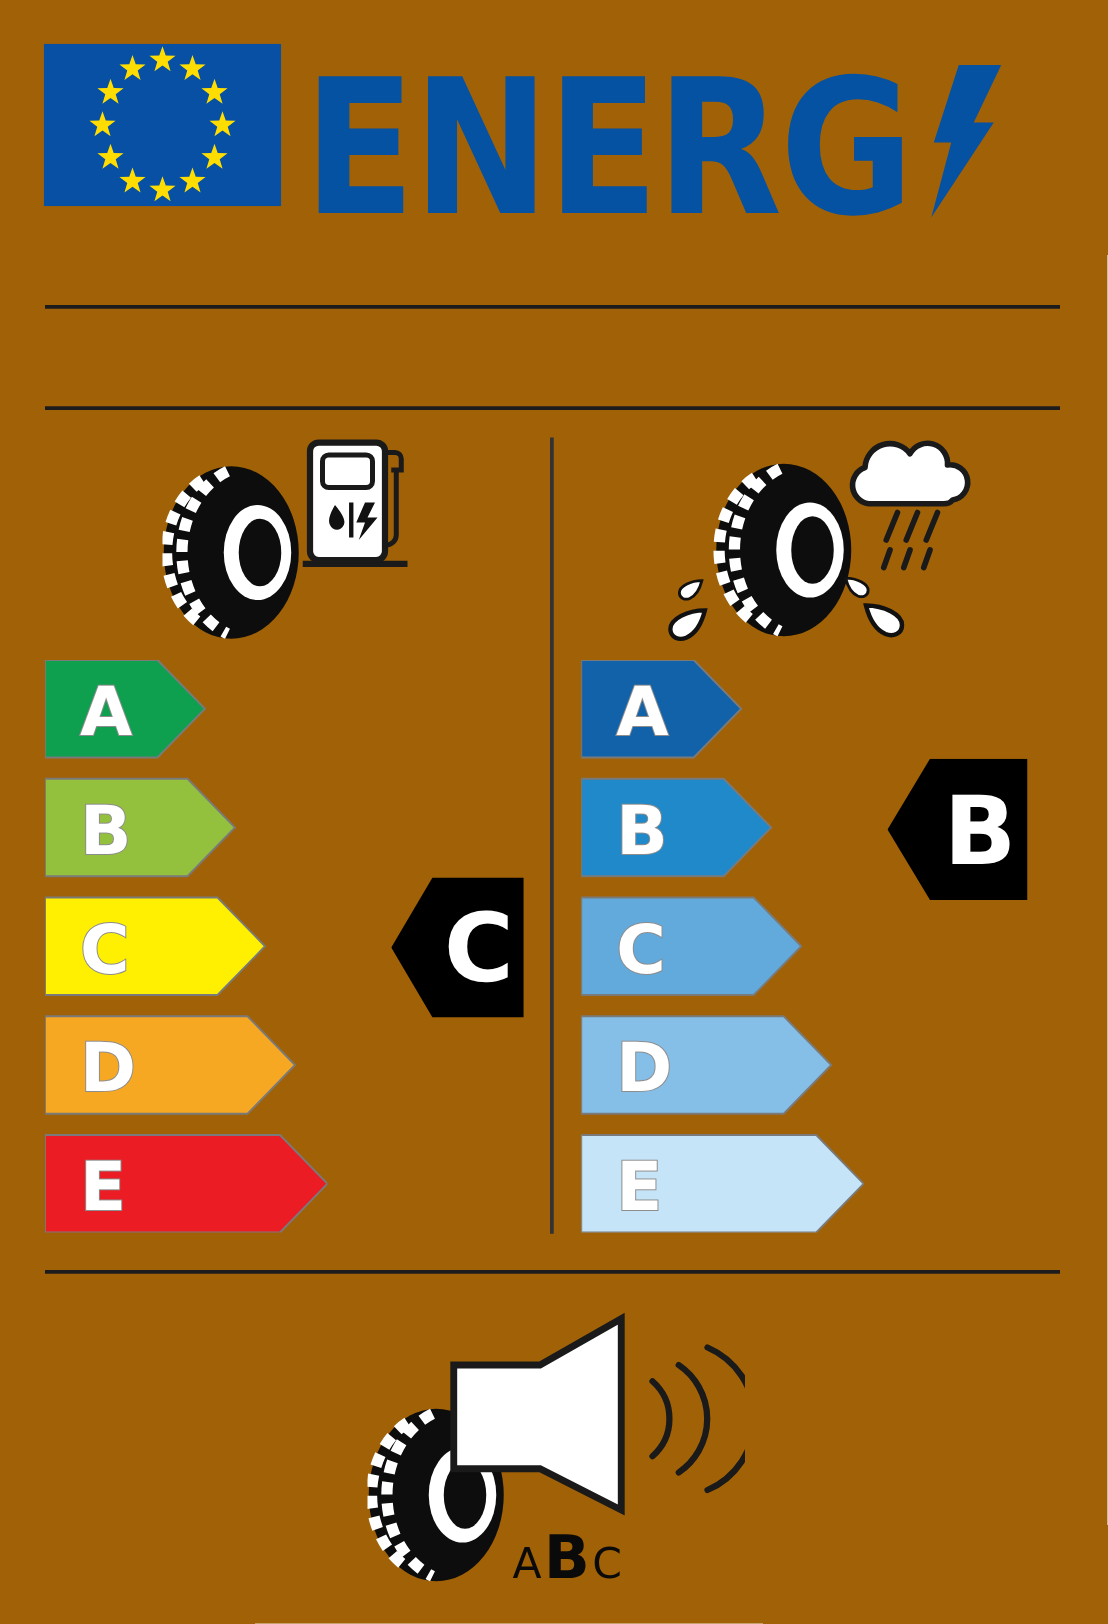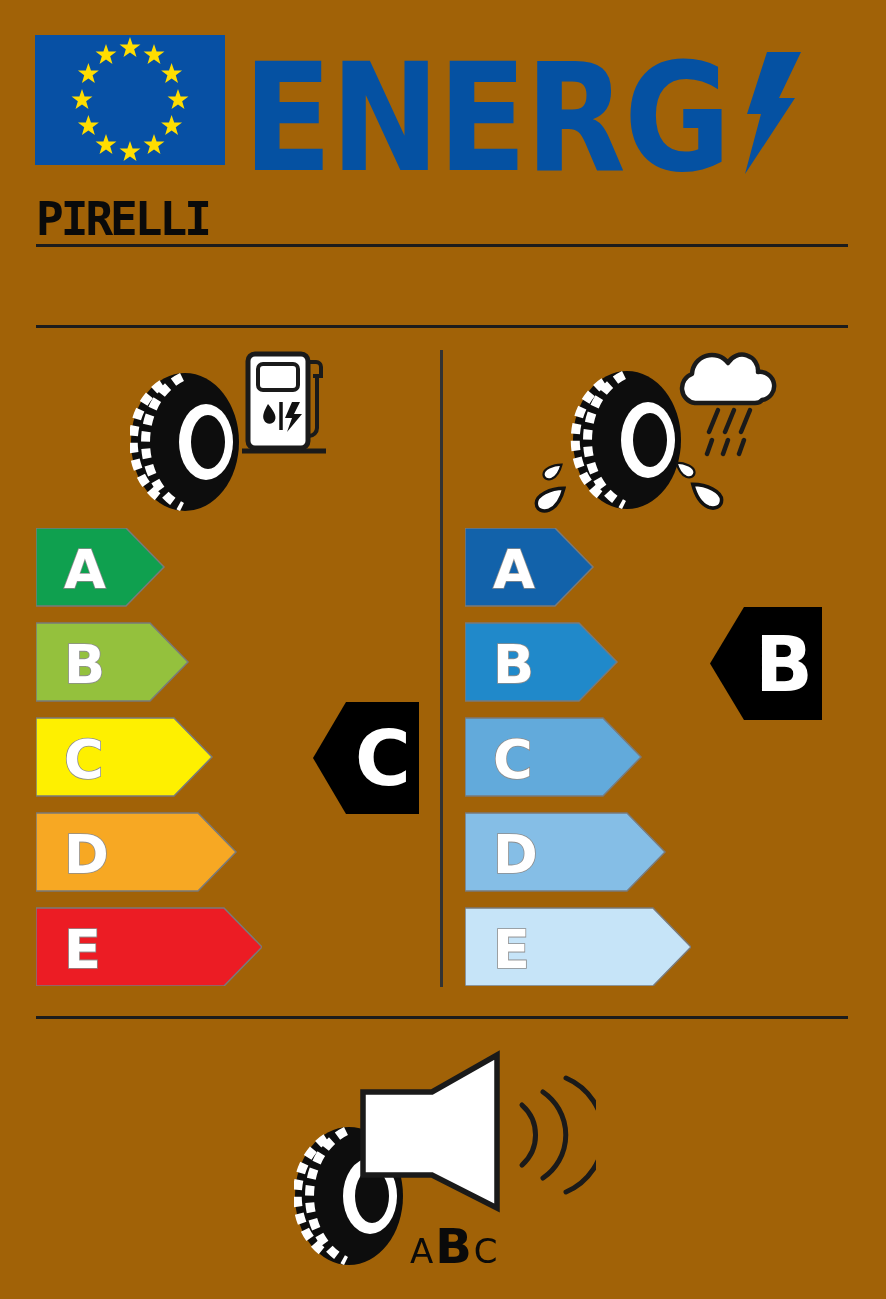--- a/index.html
+++ b/index.html
@@ -61,21 +61,20 @@
       </g>
   </svg>
 
   <svg id="energ-svg" class="abs" style="left:243px;top:52px" width="500" height="125">
     <text id="energ-text" x="0" y="118" font-size="150" transform="scale(0.87,1)" fill="#0551A2">ENERG</text>
   </svg>
   <svg class="abs" style="left:737px;top:52px" width="66" height="122" viewBox="0 0 66 122">
     <polygon points="30,0 64,0 42,46 58,46 8,122 24,62 10,62" fill="#0551A2"></polygon>
   </svg>
 
-  <div id="brand">PIRELLI</div>
 
   <div class="hline" style="top:244px"></div>
   <div class="hline" style="top:325px"></div>
   <div class="vline"></div>
   <div class="hline" style="top:1016px"></div>
 
   <svg class="abs" style="left:130px;top:372px" width="110" height="140">
     <use href="#tire"></use>
   </svg>
   <svg class="abs" style="left:242px;top:350px" width="88" height="106" viewBox="0 0 88 106">

